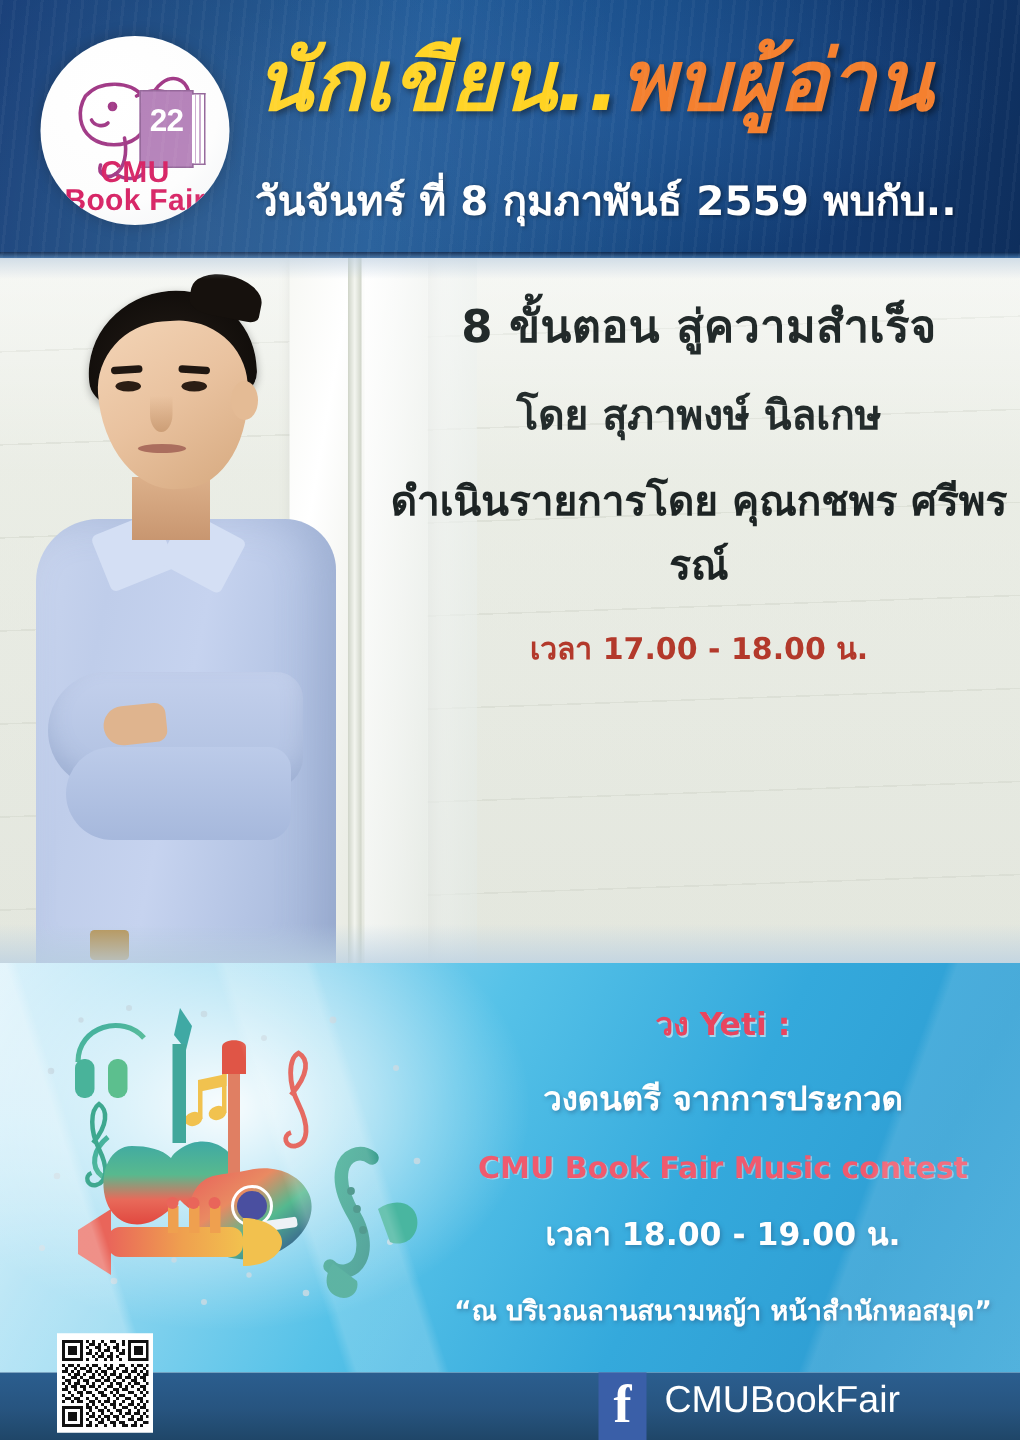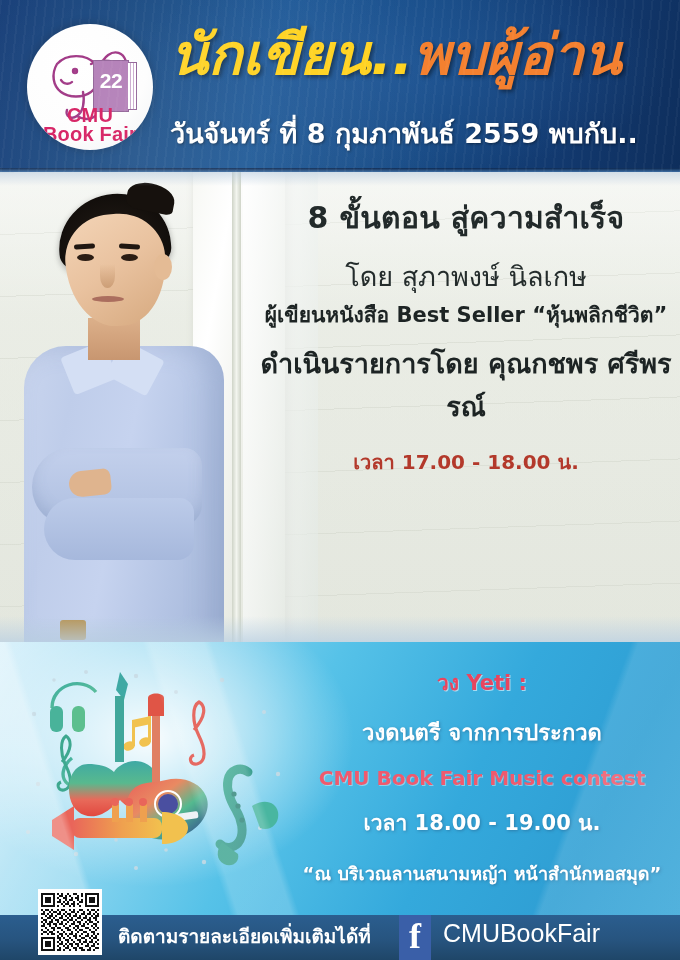--- a/index.html
+++ b/index.html
@@ -196,21 +196,21 @@
   }
 
   
   .info {
     position:absolute; left:252px; top:22px; width:428px;
     text-align:center;
     font-family:"DejaVu Sans","Liberation Sans",sans-serif;
   }
   .info .l1 { font-size:30px; color:#222a2a; font-weight:bold; margin-bottom:14px; letter-spacing:.3px;}
   .info .l2 { font-size:26px; color:#c0392b; font-weight:bold; font-style:italic; margin-bottom:14px;}
-  .info .l3 { font-size:27px; color:#242c2c; font-weight:normal; }
+  .info .l3 { font-size:27px; color:#242c2c; font-weight:bold; margin-bottom:14px;}
   .info .l4 { font-size:21px; color:#1d2424; font-weight:bold; margin-bottom:11px;}
   .info .l5 { font-size:27px; color:#1d2424; font-weight:bold; margin-bottom:18px;}
   .info .l6 { font-size:20px; color:#b3392b; font-weight:bold;}
 
   
   .music-sec{
     position:absolute; left:0; top:642px; width:680px; height:273px;
     background:
       radial-gradient(ellipse 300px 220px at 22% 35%, rgba(255,255,255,.95) 0%, rgba(255,255,255,0) 68%),
       linear-gradient(118deg,#d9f1fb 0%,#9fdcf2 16%,#56c2e8 42%,#34a9dc 66%,#2f9fd4 84%,#3aa7d8 100%);
@@ -324,21 +324,20 @@
       <div class="hand"></div>
       <div class="belt"></div>
     </div>
 
     <div class="photo-fade-top"></div>
     <div class="photo-fade-bottom"></div>
 
     <div class="info">
       <div class="l1">8 ขั้นตอน สู่ความสำเร็จ</div>
       <div class="l3">โดย สุภาพงษ์ นิลเกษ</div>
-      <div class="l4">ผู้เขียนหนังสือ Best Seller “หุ้นพลิกชีวิต”</div>
       <div class="l5">ดำเนินรายการโดย คุณกชพร ศรีพรรณ์</div>
       <div class="l6">เวลา 17.00 - 18.00 น.</div>
     </div>
   </div>
 
   <div class="music-sec">
 
     <svg class="instruments" viewBox="0 0 272 230">
       <defs>
         <linearGradient id="gEg" x1="0" y1="0" x2="0" y2="1">
@@ -507,19 +506,18 @@
       <path d="M8 22h2v1H8zM11 22h1v1h-1zM14 22h1v1h-1zM17 22h1v1h-1zM20 22h2v1h-2zM24 22h1v1h-1zM26 22h2v1h-2z"></path>
       <path d="M9 23h1v1H9zM12 23h2v1h-2zM15 23h1v1h-1zM18 23h2v1h-2zM22 23h1v1h-1zM25 23h1v1h-1zM28 23h1v1h-1z"></path>
       <path d="M8 24h1v1H8zM10 24h1v1h-1zM13 24h1v1h-1zM16 24h1v1h-1zM19 24h1v1h-1zM21 24h2v1h-2zM24 24h2v1h-2zM27 24h1v1h-1z"></path>
       <path d="M9 25h2v1H9zM12 25h1v1h-1zM14 25h2v1h-2zM17 25h2v1h-2zM20 25h1v1h-1zM23 25h1v1h-1zM26 25h1v1h-1zM28 25h1v1h-1z"></path>
       <path d="M8 26h1v1H8zM11 26h1v1h-1zM13 26h1v1h-1zM15 26h1v1h-1zM18 26h1v1h-1zM22 26h2v1h-2zM25 26h2v1h-2z"></path>
       <path d="M9 27h1v1H9zM12 27h2v1h-2zM16 27h2v1h-2zM19 27h2v1h-2zM24 27h1v1h-1zM27 27h2v1h-2z"></path>
       <path d="M8 28h2v1H8zM11 28h1v1h-1zM14 28h1v1h-1zM17 28h1v1h-1zM20 28h2v1h-2zM23 28h2v1h-2zM26 28h1v1h-1z"></path>
     </g>
   </svg>
 
-  <div class="footer-thai">ติดตามรายละเอียดเพิ่มเติมได้ที่</div>
   <div class="fb-icon">
       <span>f</span>
     </div>
   <div class="fb-name">CMUBookFair</div>
 
 </div>
 
 </body></html>

